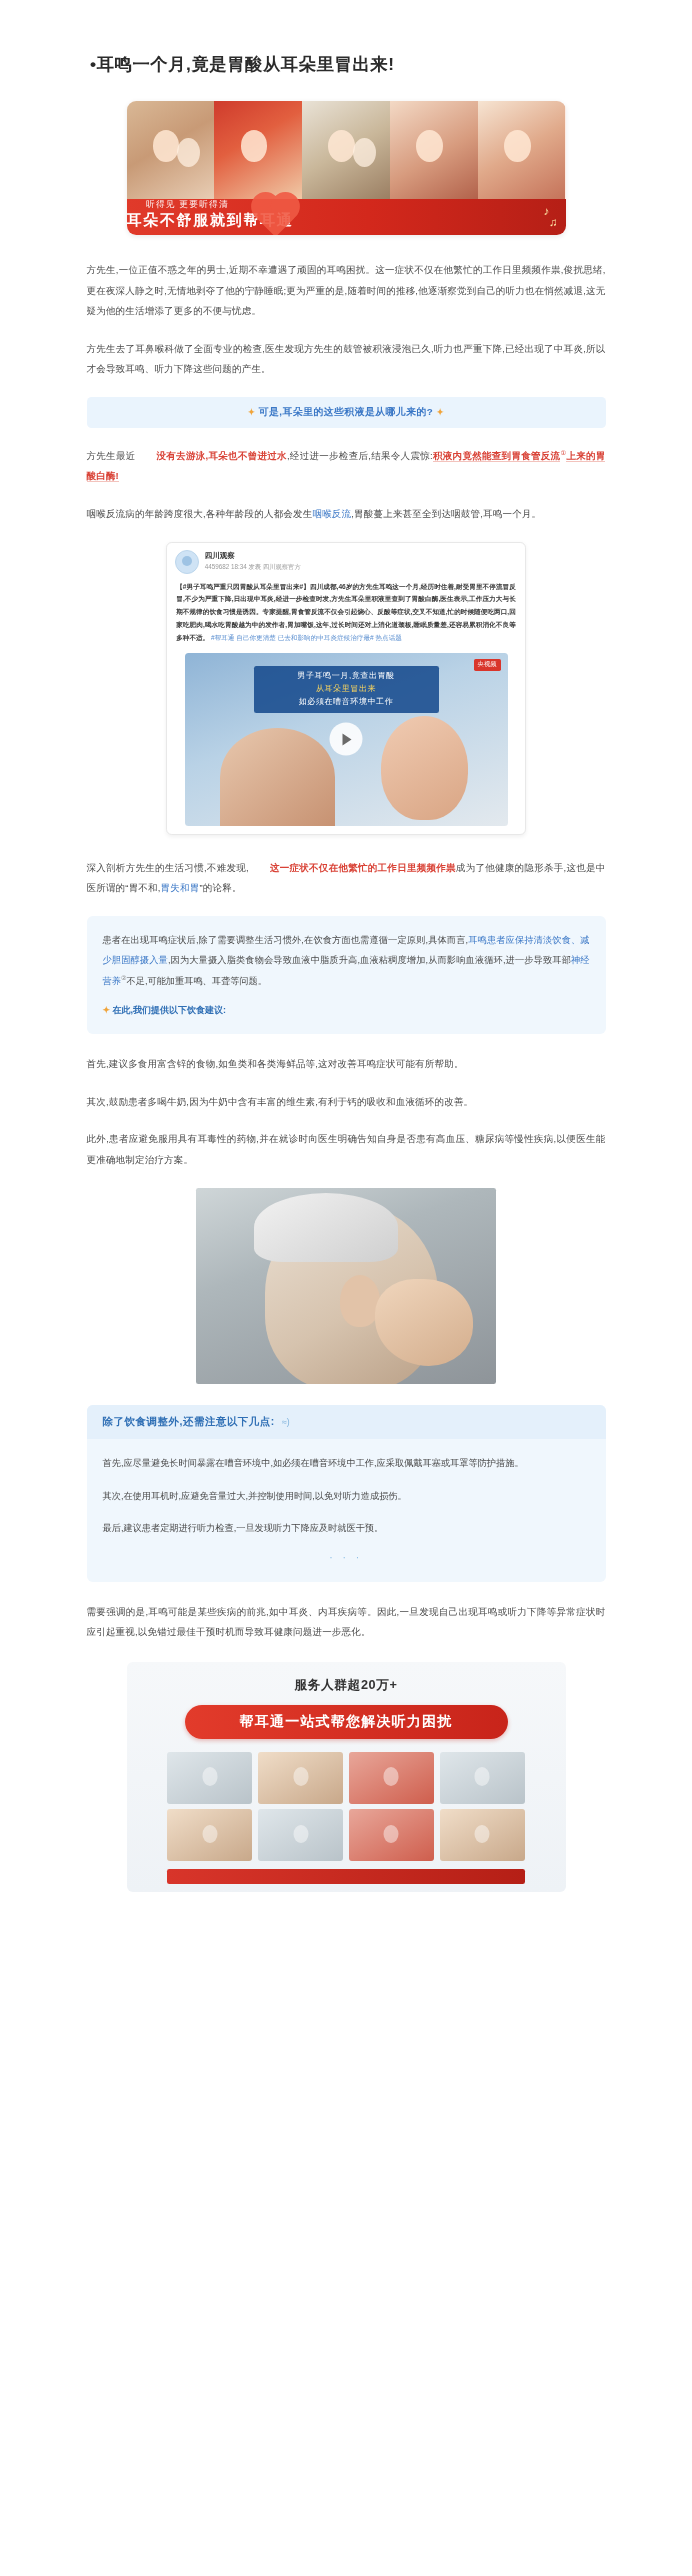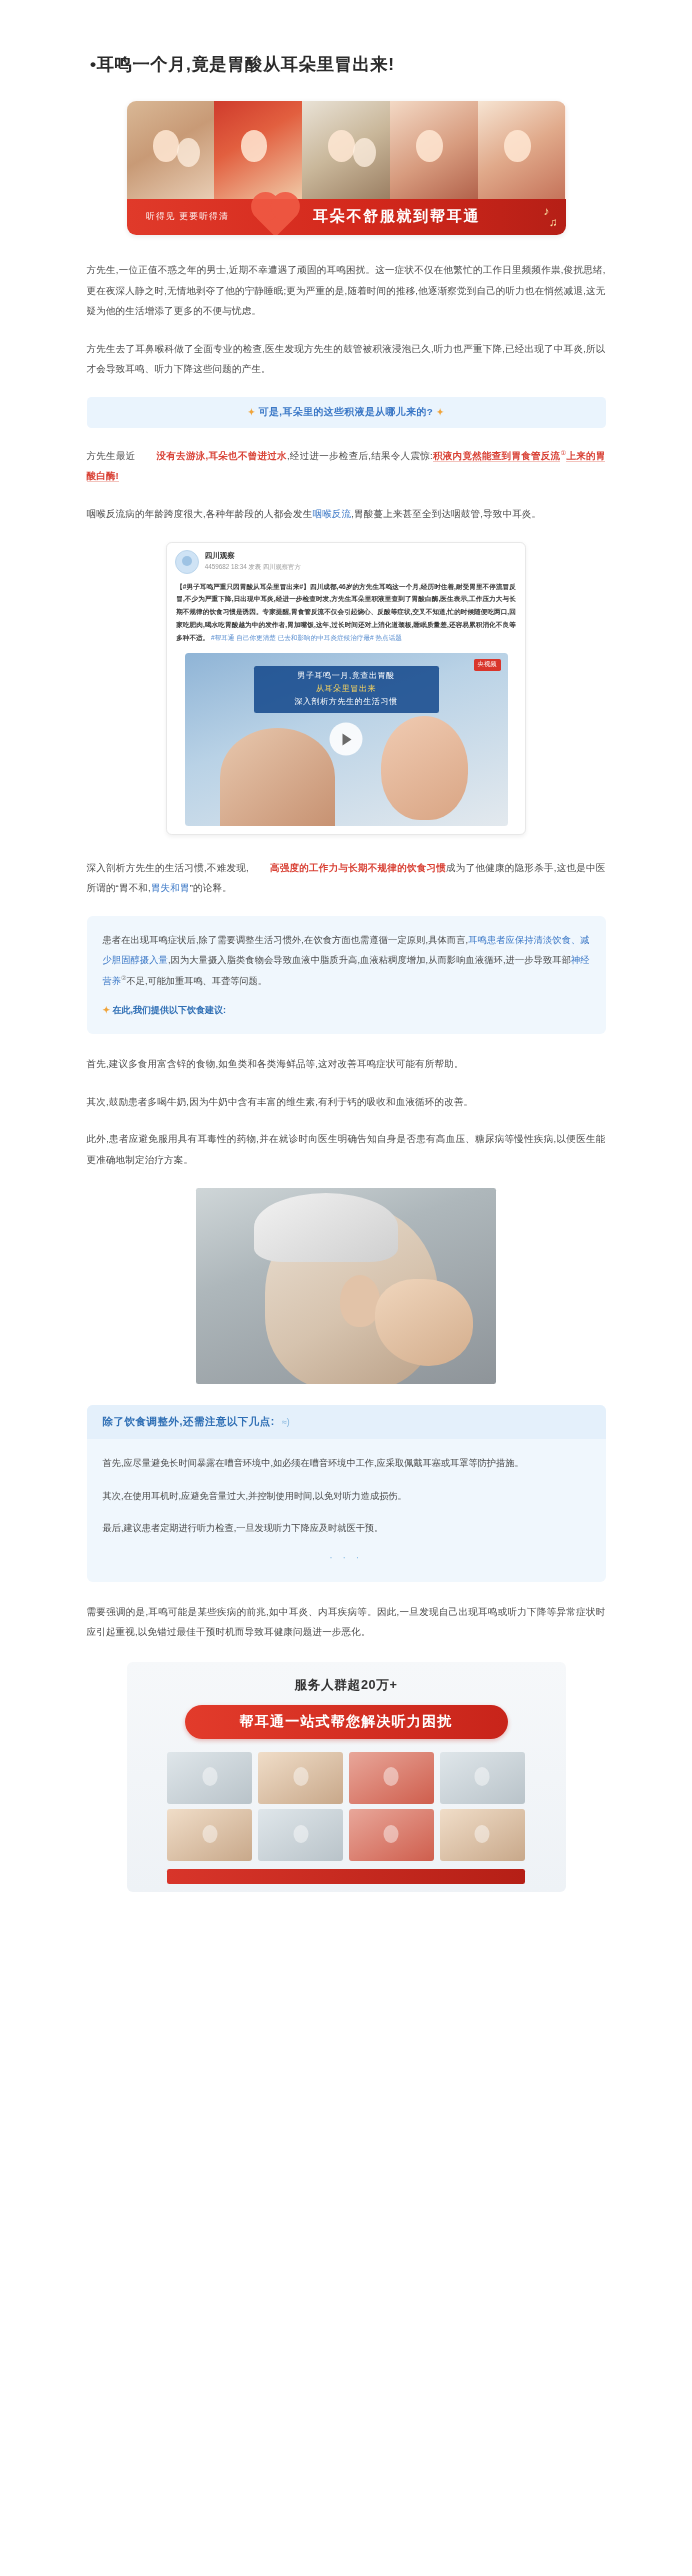--- a/index.html
+++ b/index.html
@@ -67,22 +67,23 @@
     position: absolute;
     border-radius: 50%;
     background: rgba(255,232,212,0.85);
   }
   .face.a { width: 26.5px; height: 32px; left: 30%; top: 30%; }
   .face.b { width: 23px; height: 29px; left: 58%; top: 38%; background: rgba(255,240,225,0.75); }
   .hero-band {
     height: 36px;
     background: linear-gradient(90deg,#e03a2a 0%, #d3281c 55%, #b51f16 100%);
     display: flex;
-    align-items: center;
-    position: relative;
+    align-items: flex-start;
+    position: relative;
+    flex-direction: column;
   }
   .hero-band-left {
     color: #ffffff;
     font-size: 8.7px;
     letter-spacing: 1.2px;
     padding-left: 19.6px;
     width: 167px;
     opacity: .95;
   }
   .hero-band-right {
@@ -505,21 +506,21 @@
       <span class="spark">✦</span>
       <span>可是,耳朵里的这些积液是从哪儿来的?</span>
       <span class="spark">✦</span>
     </div>
 
     <p class="para">
       <span>方先生最近</span><span class="hl-red">没有去游泳,耳朵也不曾进过水</span><span>,经过进一步检查后,结果令人震惊:</span><span class="hl-mark">积液内竟然能查到胃食管反流</span><span class="sup">①</span><span class="hl-mark">上来的胃酸白酶!</span>
     </p>
 
     <p class="para">
-      <span>咽喉反流病的年龄跨度很大,各种年龄段的人都会发生</span><span class="hl-link">咽喉反流</span><span>,胃酸蔓上来甚至全到达咽鼓管,导致中耳炎。</span>
+      <span>咽喉反流病的年龄跨度很大,各种年龄段的人都会发生</span><span class="hl-link">咽喉反流</span><span>,胃酸蔓上来甚至全到达咽鼓管,耳鸣一个月。</span>
     </p>
 
     <div class="videocard">
       <div class="vc-head">
         <div class="vc-avatar"></div>
         <div class="vc-head-text">
           <div class="vc-title">四川观察</div>
           <div class="vc-sub">4459682  18:34  发表  四川观察官方</div>
         </div>
         <div class="vc-caret" style="font-size:0;">chevron-down-icon</div>
@@ -527,29 +528,29 @@
       <div class="vc-body">
         <span class="b-strong">【#男子耳鸣严重只因胃酸从耳朵里冒出来#】四川成都,46岁的方先生耳鸣这一个月,经历时住着,耐受胃里不停流冒反冒,不少为严重下降,日出现中耳炎,经进一步检查时发,方先生耳朵里积液里查到了胃酸白酶,医生表示,工作压力大与长期不规律的饮食习惯是诱因。专家提醒,胃食管反流不仅会引起烧心、反酸等症状,交叉不知道,忙的时候随便吃两口,回家吃肥肉,喝水吃胃酸越为中的发作者,胃加嘴饭,这年,过长时间还对上消化道颈板,睡眠质量差,还容易累积消化不良等多种不适。</span>
         <span class="b-link">#帮耳通 自己你更清楚 已去和影响的中耳炎症候治疗最# 热点话题</span>
       </div>
       <div class="vc-thumb">
         <div class="head"></div>
         <div class="ear"></div>
         <div class="banner">
           <div>男子耳鸣一月,竟查出胃酸</div>
           <div class="hlt">从耳朵里冒出来</div>
-          <div>深入剖析方先生的生活习惯</div>
+          <div>如必须在嘈音环境中工作</div>
         </div>
         <div class="logo">央视频</div>
         <div class="play-btn"></div>
       </div>
     </div>
 
     <p class="para">
-      <span>深入剖析方先生的生活习惯,不难发现,</span><span class="hl-red">高强度的工作力与长期不规律的饮食习惯</span><span>成为了他健康的隐形杀手,这也是中医所谓的“胃不和,</span><span class="hl-link">胃失和胃</span><span>”的论释。</span>
+      <span>深入剖析方先生的生活习惯,不难发现,</span><span class="hl-red">这一症状不仅在他繁忙的工作日里频频作祟</span><span>成为了他健康的隐形杀手,这也是中医所谓的“胃不和,</span><span class="hl-link">胃失和胃</span><span>”的论释。</span>
     </p>
 
     <div class="tipbox">
       <p>
         <span>患者在出现耳鸣症状后,除了需要调整生活习惯外,在饮食方面也需遵循一定原则,具体而言,</span><span class="hl-link">耳鸣患者应保持清淡饮食、减少胆固醇摄入量</span><span>,因为大量摄入脂类食物会导致血液中脂质升高,血液粘稠度增加,从而影响血液循环,进一步导致耳部</span><span class="hl-link">神经营养</span><span class="sup">②</span><span>不足,可能加重耳鸣、耳聋等问题。</span>
       </p>
       <div class="tipbox-foot">
         <span class="dotmark">✦</span>
         <span>在此,我们提供以下饮食建议:</span>
       </div>

